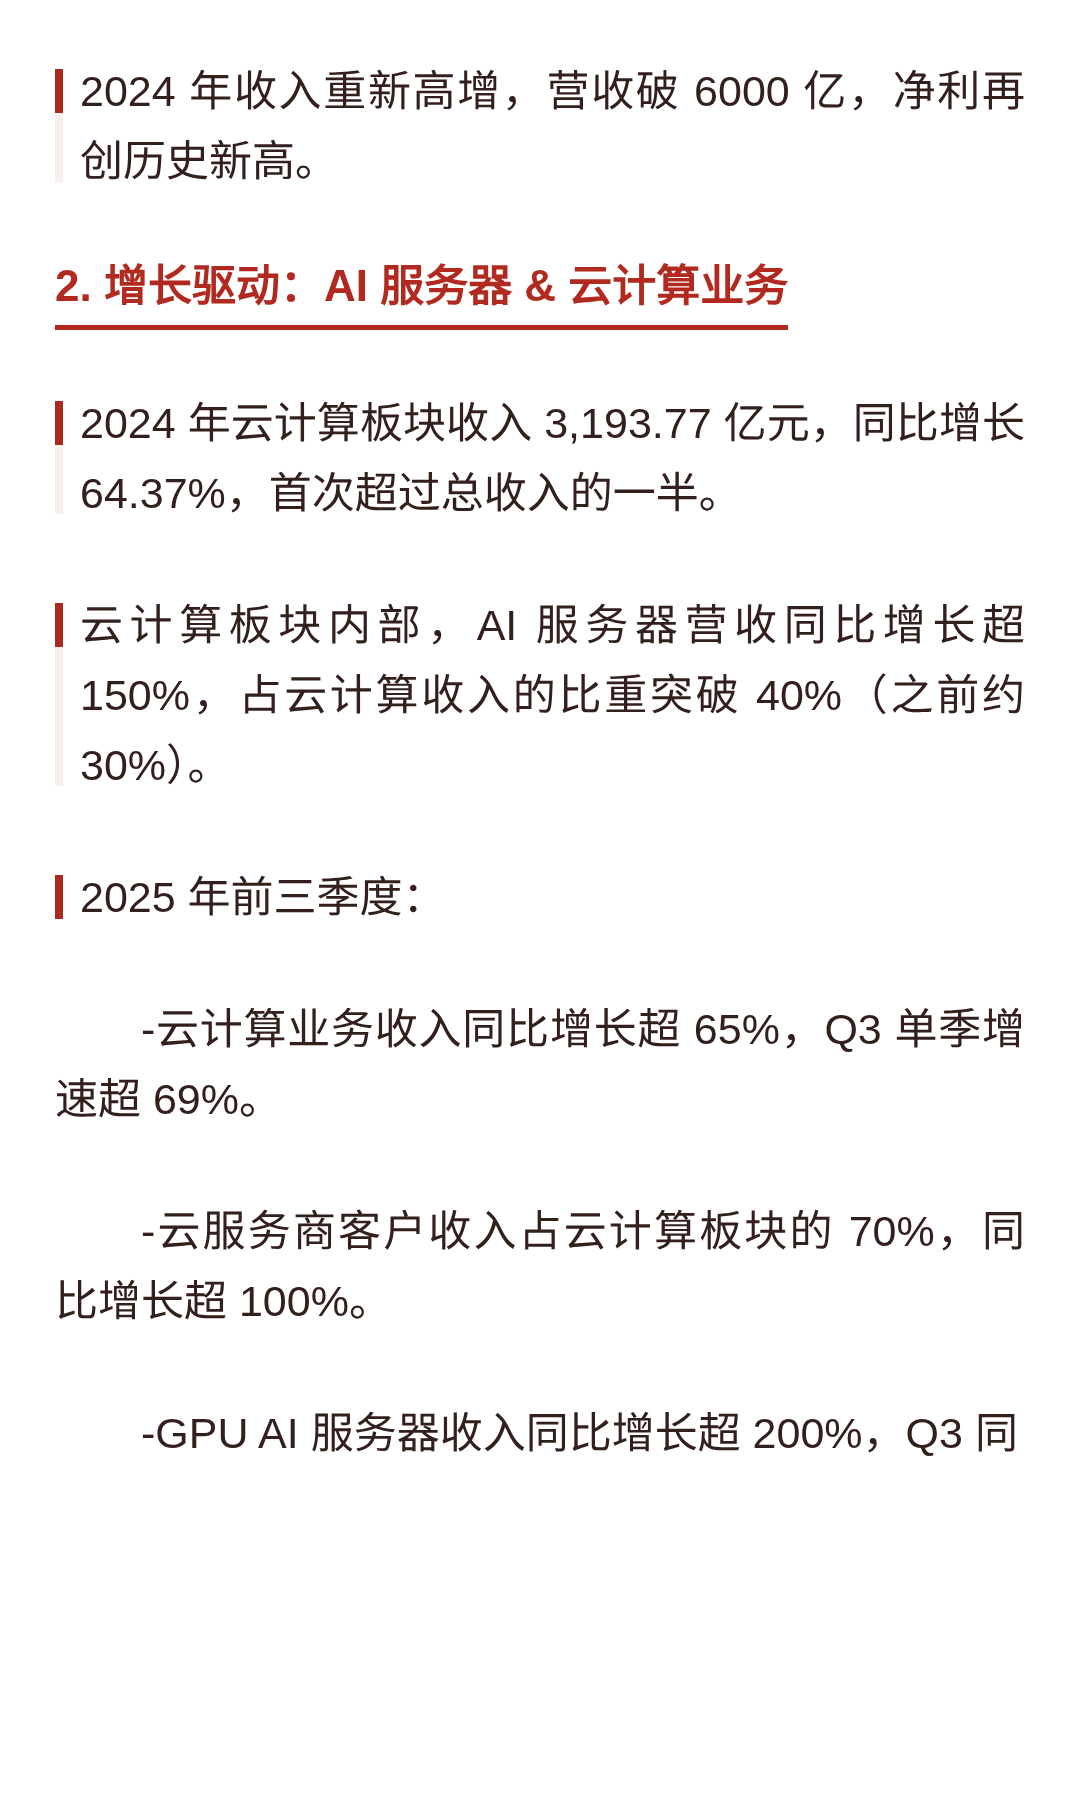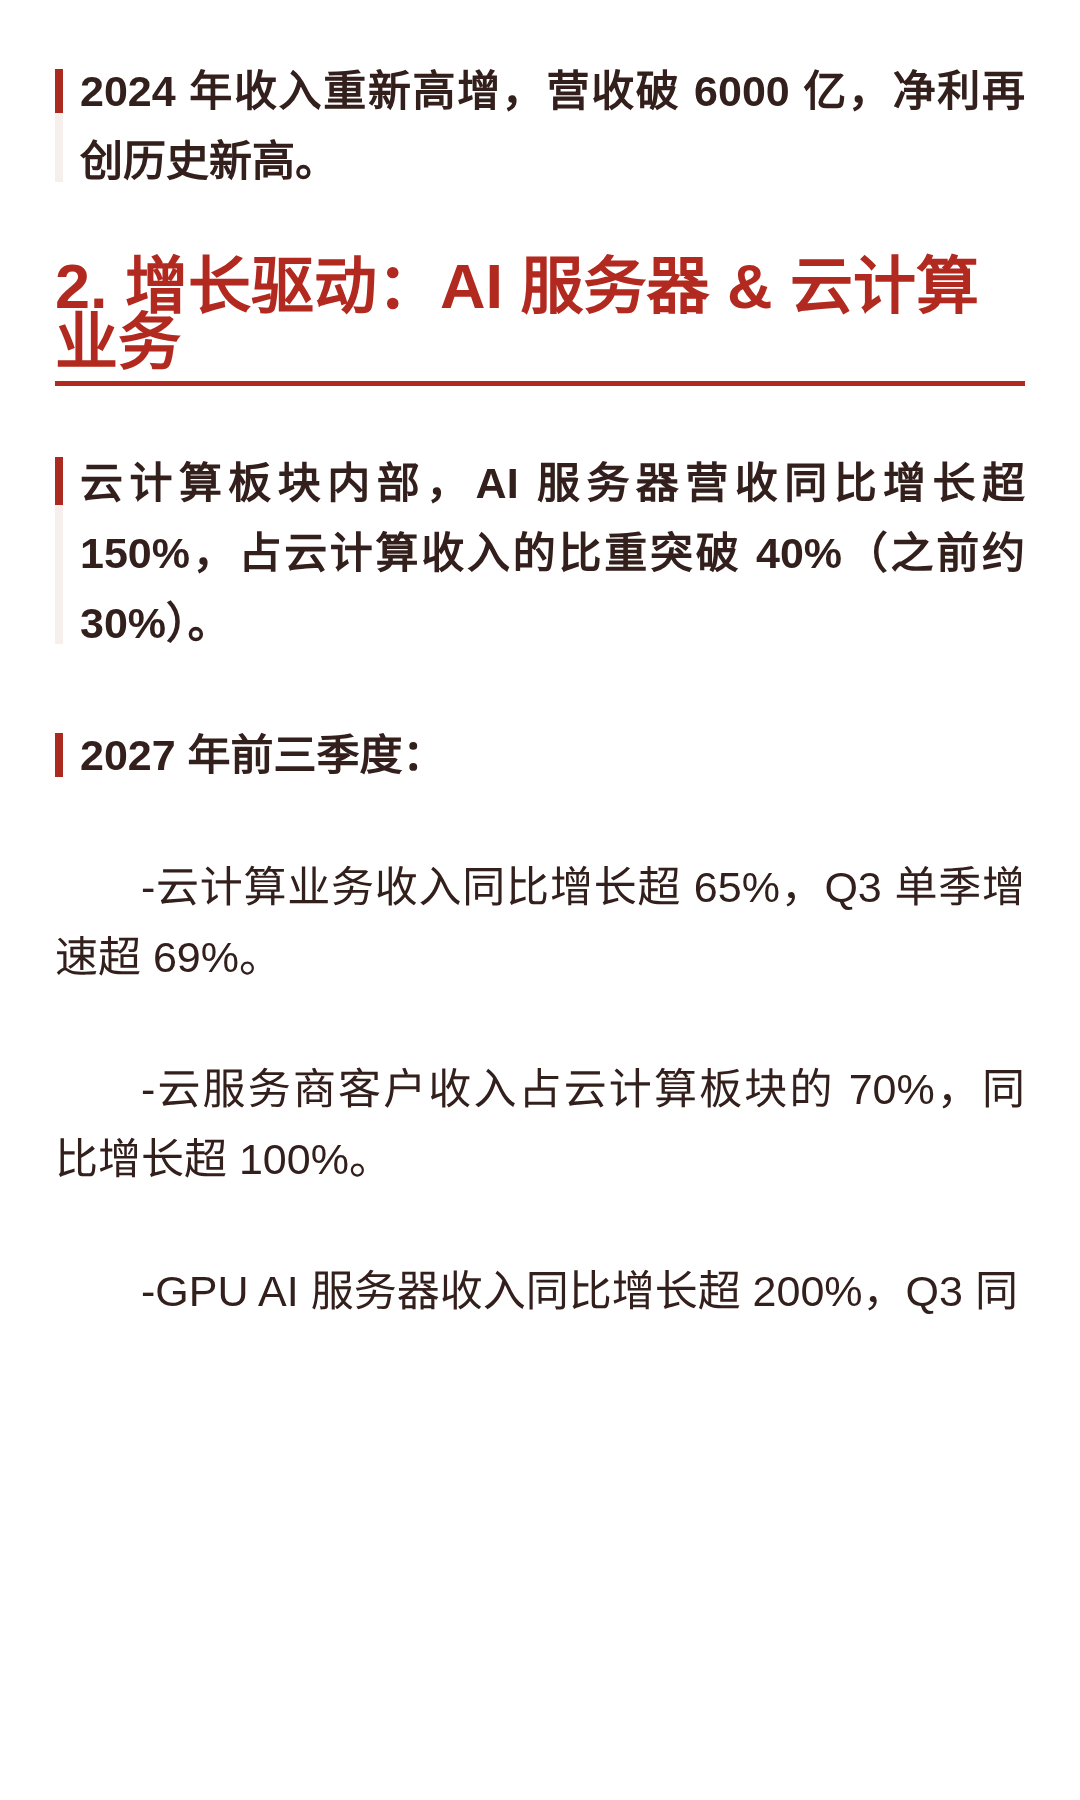--- a/index.html
+++ b/index.html
@@ -18,21 +18,20 @@
   .para {
     font-size: 43px;
     line-height: 70px;
     text-align: justify;
     margin: 0 0 62px 0;
   }
   
   .quote {
     position: relative;
     padding-left: 25px;
-    font-weight: bold;
   }
   .quote-bar {
     position: absolute;
     left: 0;
     top: 13px;
     bottom: 14px;
     width: 8px;
     background: var(--bar-light, #f7efec);
   }
   .quote-bar-red {
@@ -42,21 +41,21 @@
     width: 8px;
     height: 44px;
     background: var(--bar-red, #ab2a1f);
   }
   
   .indent {
     text-indent: 86px;
   }
   .section-heading {
     margin: 0 0 58px 0;
-    font-size: 63px;
+    font-size: 44px;
     line-height: 56px;
     font-weight: 700;
     color: var(--accent, #b2291f);
   }
   .section-heading .underline-wrap {
     display: inline-block;
     padding-bottom: 11px;
     border-bottom: 5px solid var(--accent, #b2291f);
   }
 </style>
@@ -74,34 +73,35 @@
 
 
   <h2 class="section-heading">
     <span class="underline-wrap">2. 增长驱动：AI 服务器 &amp; 云计算业务</span>
   </h2>
 
   <p class="para quote">
     <span class="quote-bar">
         <span class="quote-bar-red"></span>
       </span>
+    <span>2024 年云计算板块收入 3,193.77 亿元，同比增长 64.37%，首次超过总收入的一半。</span>
   </p>
 
   <p class="para quote">
     <span class="quote-bar">
         <span class="quote-bar-red"></span>
       </span>
     <span>云计算板块内部，AI 服务器营收同比增长超 150%，占云计算收入的比重突破 40%（之前约 30%）。</span>
   </p>
 
   <p class="para quote">
     <span class="quote-bar">
         <span class="quote-bar-red"></span>
       </span>
-    <span>2027 年前三季度：</span>
+    <span>2025 年前三季度：</span>
   </p>
 
   <p class="para indent">
     <span>-云计算业务收入同比增长超 65%，Q3 单季增速超 69%。</span>
   </p>
 
   <p class="para indent">
     <span>-云服务商客户收入占云计算板块的 70%，同比增长超 100%。</span>
   </p>
 

